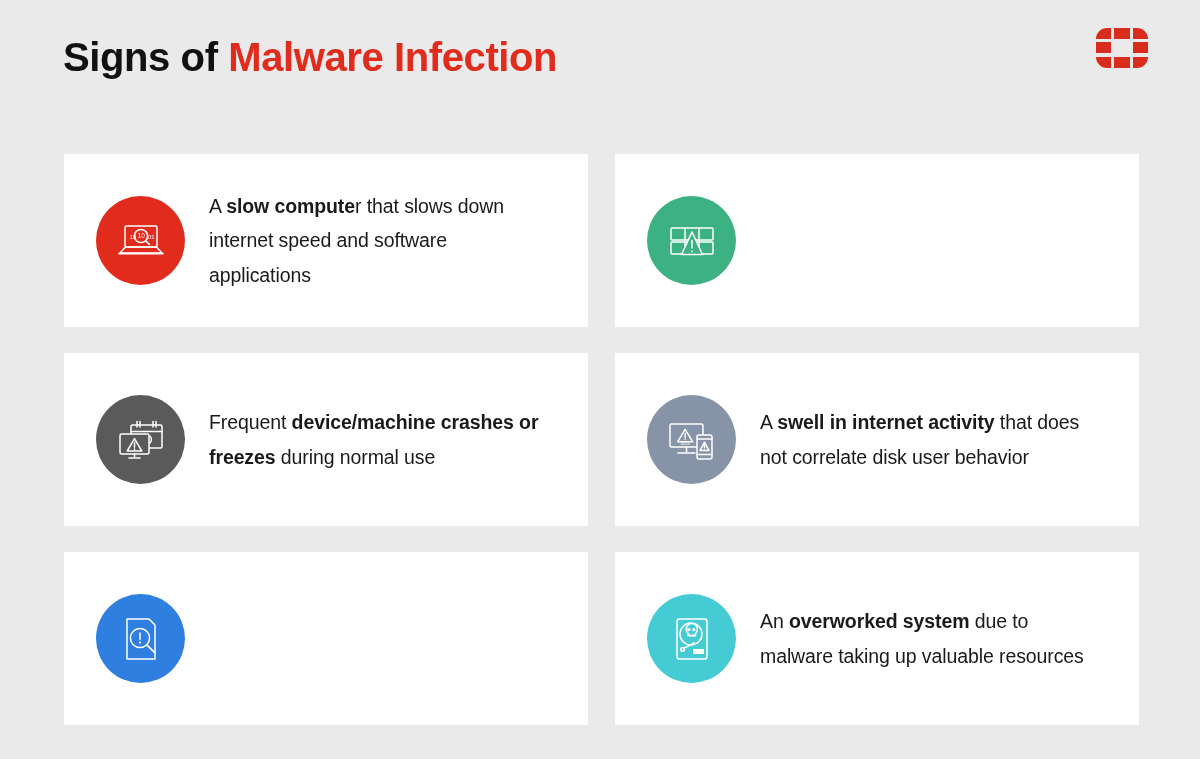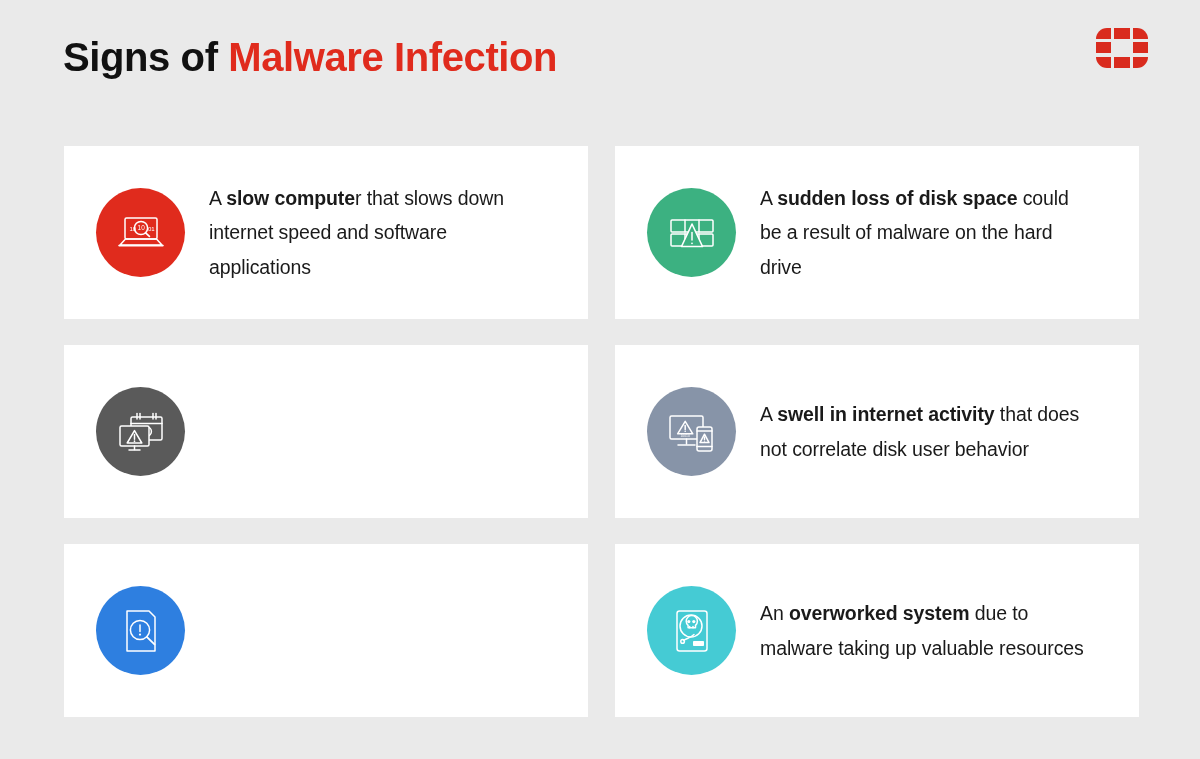--- a/index.html
+++ b/index.html
@@ -48,21 +48,21 @@
     left: 1096px;
     top: 28px;
     width: 52px;
     height: 40px;
   }
 
   
   .grid {
     position: absolute;
     left: 64px;
-    top: 146px;
+    top: 154px;
     width: 1075px;
     display: grid;
     grid-template-columns: 524px 524px;
     grid-column-gap: 27px;
     grid-row-gap: 26px;
   }
   .card {
     position: relative;
     background: #ffffff;
     height: 173px;
@@ -157,21 +157,20 @@
             <line x1="17" y1="7" x2="17" y2="19"></line>
             <line x1="31" y1="7" x2="31" y2="19"></line>
             <line x1="17" y1="21" x2="17" y2="33"></line>
             <line x1="31" y1="21" x2="31" y2="33"></line>
             <path d="M24 11 L34.5 33.5 L13.5 33.5 Z" fill="#3cb181" stroke="#ffffff" stroke-width="1.6"></path>
             <line x1="24" y1="19.5" x2="24" y2="27"></line>
             <circle cx="24" cy="30.3" r="0.9" fill="#ffffff" stroke="none"></circle>
           </svg>
         </span>
       </div>
-      <div class="card-text"><span>A </span><b>sudden loss of disk space</b><span> could be a result of malware on the hard drive</span></div>
     </div>
 
     <div class="card">
       <div class="icon-wrap" style="background:#5a5a5a;">
         <span>
           <svg width="50" height="44" viewBox="0 0 50 44" fill="none" stroke="#ffffff" stroke-width="1.5" stroke-linecap="round" stroke-linejoin="round">
             <rect x="15" y="7" width="31" height="23" rx="1.5" fill="#5a5a5a"></rect>
             <line x1="15" y1="13.5" x2="46" y2="13.5"></line>
             <line x1="21" y1="3.5" x2="21" y2="9"></line>
             <line x1="24" y1="3.5" x2="24" y2="9"></line>
@@ -181,20 +180,21 @@
             <path d="M31 25.4 C29 28.6 29.6 31 31.4 32.4"></path>
             <rect x="4" y="16" width="29" height="20" rx="1.5" fill="#5a5a5a"></rect>
             <path d="M18.5 20.6 L25.8 33 L11.2 33 Z" fill="#5a5a5a"></path>
             <line x1="18.5" y1="24.6" x2="18.5" y2="29.2"></line>
             <circle cx="18.5" cy="31.2" r="0.85" fill="#ffffff" stroke="none"></circle>
             <line x1="18.5" y1="36" x2="18.5" y2="39.5"></line>
             <line x1="13" y1="40" x2="24" y2="40"></line>
           </svg>
         </span>
       </div>
+      <div class="card-text"><span>Frequent </span><b>device/machine crashes or freezes</b><span> during normal use</span></div>
     </div>
 
     <div class="card">
       <div class="icon-wrap" style="background:#8794a8;">
         <span>
           <svg width="50" height="42" viewBox="0 0 50 42" fill="none" stroke="#ffffff" stroke-width="1.5" stroke-linecap="round" stroke-linejoin="round">
             <rect x="3" y="5" width="33" height="23" rx="1.5" fill="#8794a8"></rect>
             <line x1="19.5" y1="28" x2="19.5" y2="33"></line>
             <line x1="11" y1="34" x2="28" y2="34"></line>
             <path d="M18.2 10.4 L25.8 22.8 L10.6 22.8 Z" fill="#8794a8"></path>

